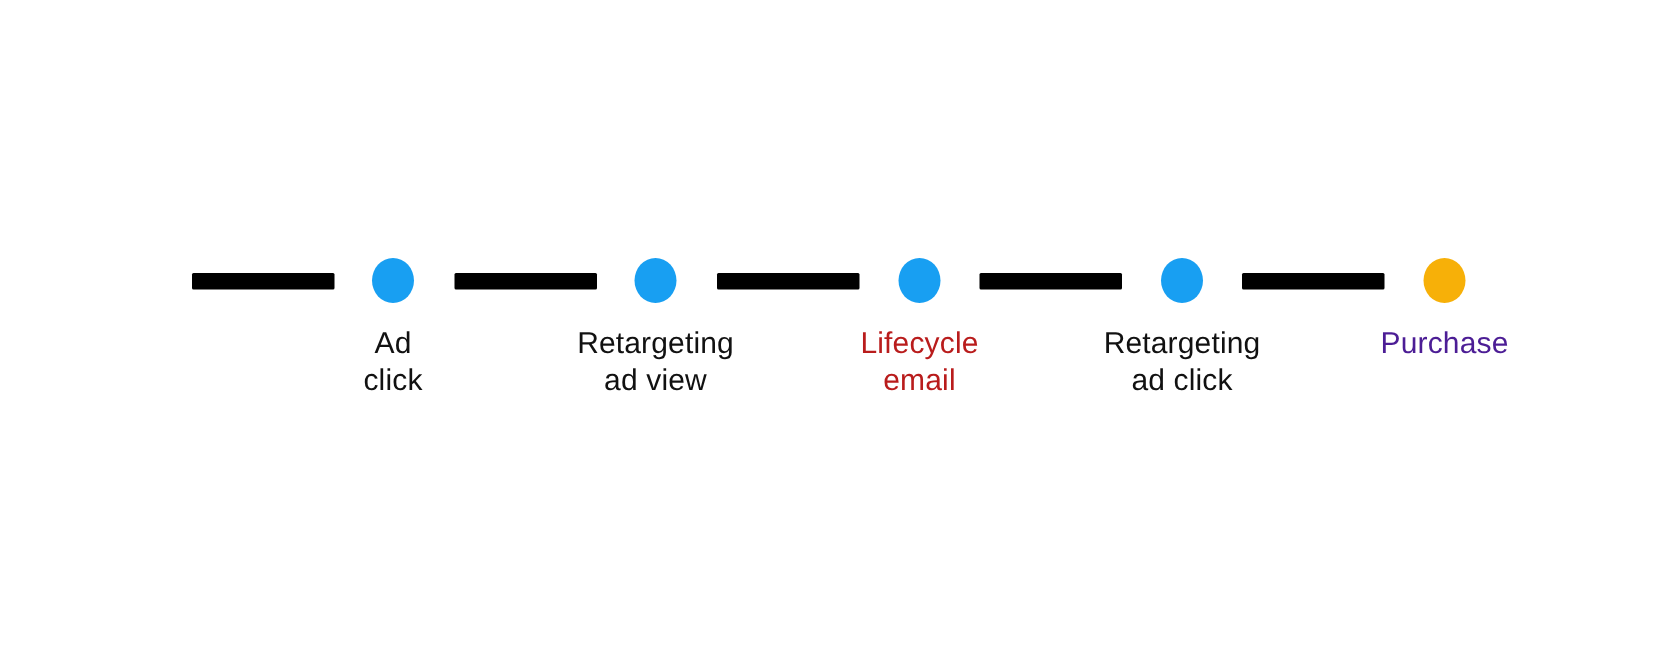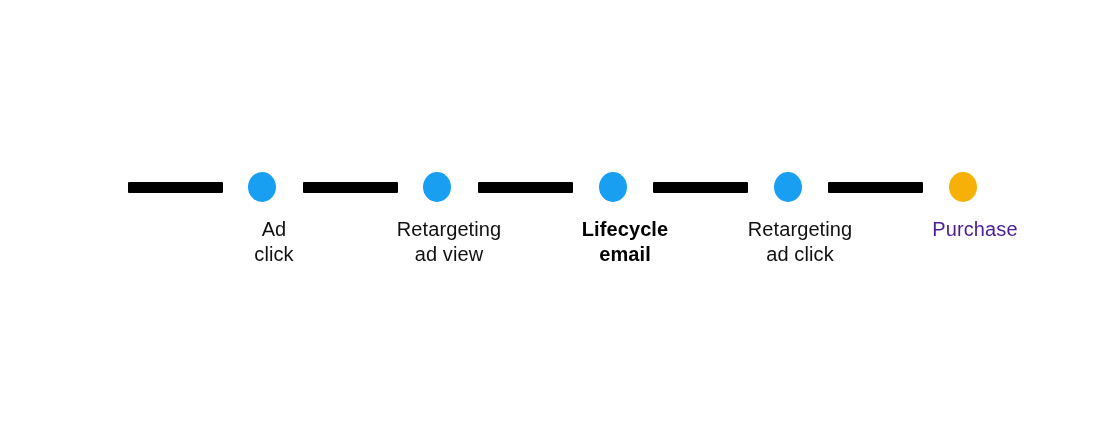--- a/index.html
+++ b/index.html
@@ -51,21 +51,21 @@
     position: absolute;
     top: 172px;
     left: -14px;
     width: 28px;
     height: 30px;
     border-radius: 50%;
   }
   .label {
     position: absolute;
     top: 217px;
-    left: 12px;
+    left: 0;
     transform: translateX(-50%);
     white-space: pre-line;
     text-align: center;
     font-size: 20px;
     line-height: 25px;
     letter-spacing: 0.1px;
   }
 </style>
 </head>
 <body>
@@ -84,21 +84,21 @@
   </div>
 
   <div class="node n2">
     <span class="dot" style="background: rgb(24, 159, 242);"></span>
     <div class="label" style="color: rgb(17, 17, 17);">Retargeting
 ad view</div>
   </div>
 
   <div class="node n3">
     <span class="dot" style="background: rgb(24, 159, 242);"></span>
-    <div class="label" style="color: #000000; font-weight: bold;">Lifecycle
+    <div class="label" style="color: #b91c1c;">Lifecycle
 email</div>
   </div>
 
   <div class="node n4">
     <span class="dot" style="background: rgb(24, 159, 242);"></span>
     <div class="label" style="color: rgb(17, 17, 17);">Retargeting
 ad click</div>
   </div>
 
   <div class="node n5">

